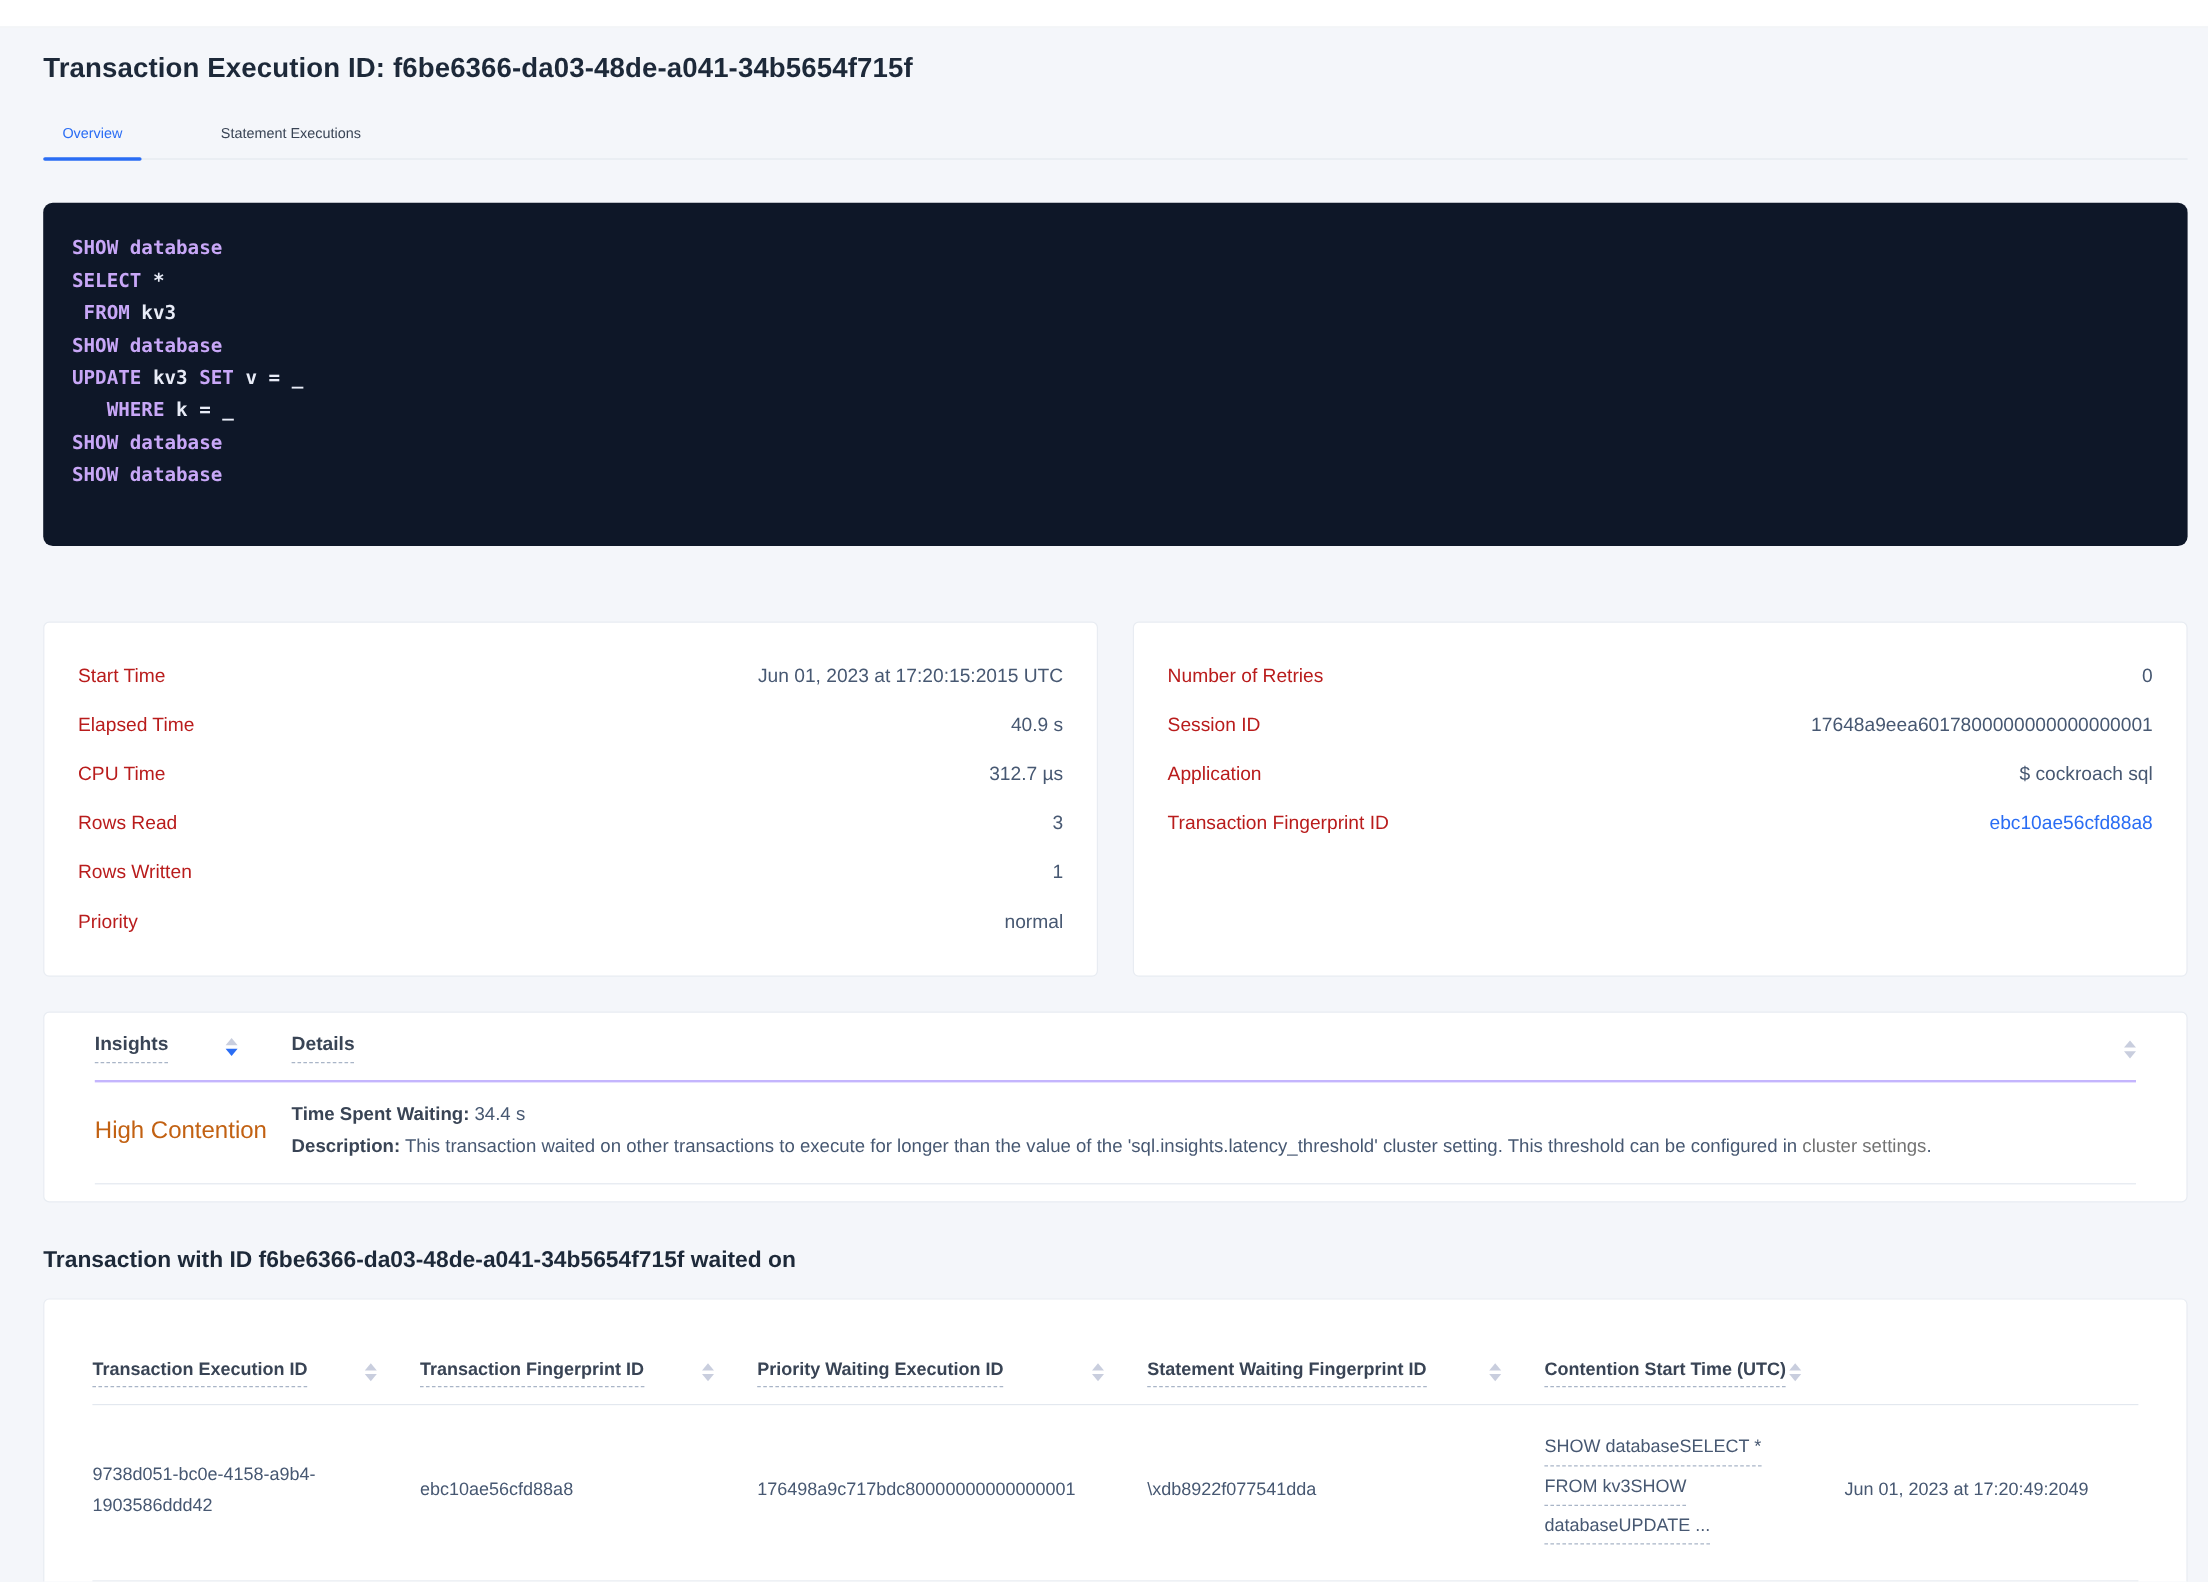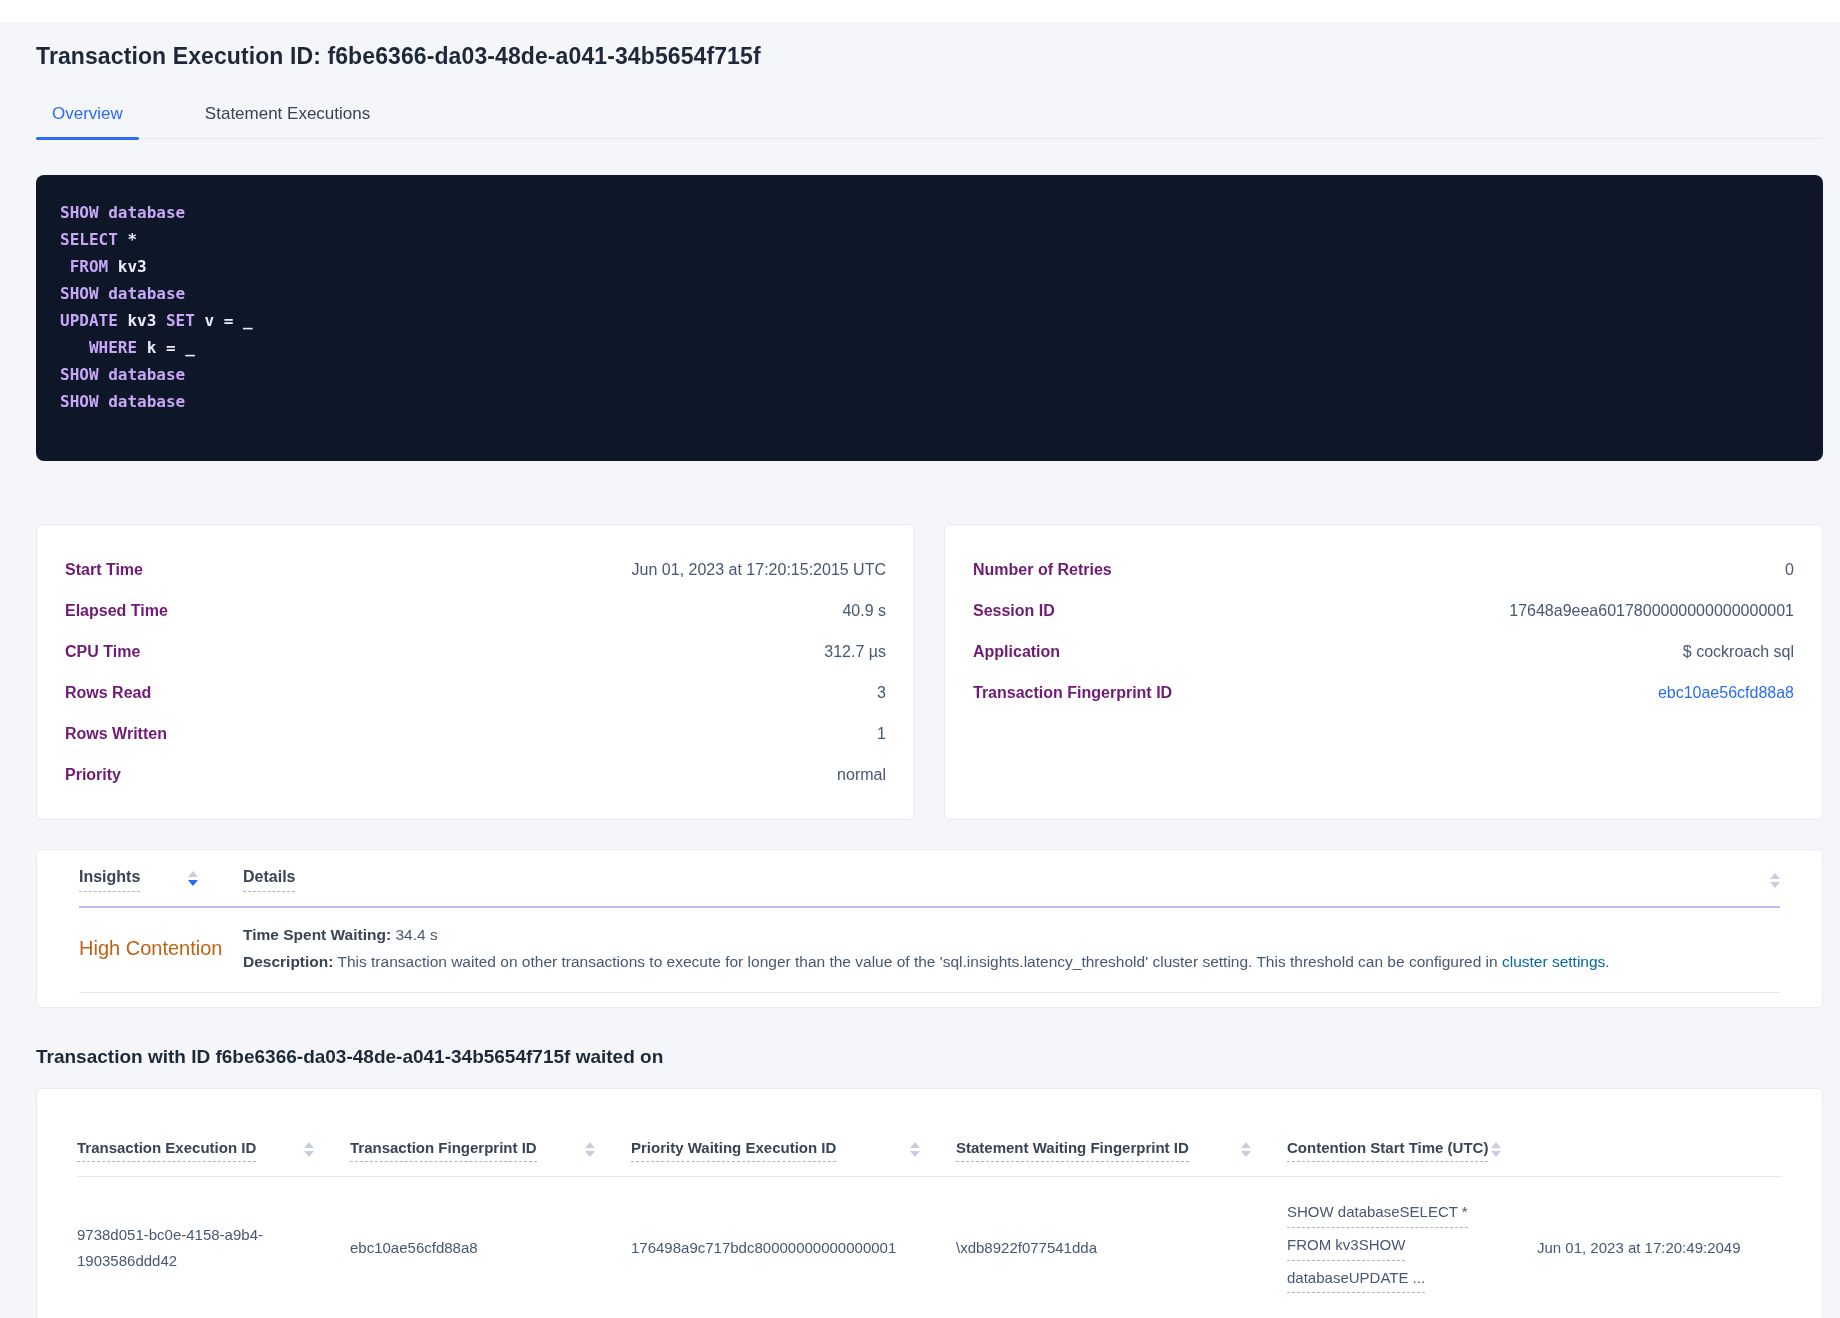--- a/index.html
+++ b/index.html
@@ -12,21 +12,21 @@
   }
   .top-strip{height:22px;background:#ffffff;border-bottom:1px solid #edf0f4;}
   .page{padding:14px 17px 0 36px;box-sizing:border-box;}
   .title{
     font-size:23px;font-weight:700;color:#1d2939;
     margin:6px 0 24px 0;letter-spacing:.1px;
   }
   
   .tabs{display:flex;gap:50px;border-bottom:1px solid #e3e8ef;}
   .tab{
-    font-size:17px;color:#394455;padding:10px 16px 14px 16px;
+    font-size:12px;color:#394455;padding:10px 16px 14px 16px;
     cursor:pointer;position:relative;
   }
   .tab.active{color:#2a6df4;}
   .tab.active:after{
     content:"";position:absolute;left:0;right:0;bottom:-2px;height:3px;
     background:#2a6df4;border-radius:2px;
   }
   
   .code{
     margin:36px 0 0 0;background:#0e1728;border-radius:8px;
@@ -34,21 +34,21 @@
     font-family:"DejaVu Sans Mono",monospace;font-size:16px;font-weight:600;
   }
   .code-line{white-space:pre;line-height:27px;color:#e8ecf7;}
   .code-line .kw{color:#c8a7f7;}
   .code-line .pl{color:#e8ecf7;}
   
   .card{background:#ffffff;border:1px solid #e8ecf2;border-radius:5px;box-sizing:border-box;}
   .cards{display:flex;gap:29px;margin-top:63px;align-items:stretch;}
   .stat-card{flex:1;padding:24px 28px;}
   .stat-row{display:flex;justify-content:space-between;align-items:center;height:41px;font-size:16px;}
-  .stat-label{font-weight:700;color:#701a75;}
+  .stat-label{font-weight:400;color:#b91c1c;}
   .stat-value{color:#475872;}
   .stat-value.link{color:#2a6df4;cursor:pointer;}
   
   .insights-card{margin-top:29px;padding:0 42px 14px 42px;}
   .ins-header{
     display:grid;grid-template-columns:164px 1fr;align-items:flex-start;
     padding:18px 0 14px 0;border-bottom:2px solid #c4b5fd;position:relative;
   }
   .th{display:flex;align-items:flex-start;}
   .th-label{
@@ -63,21 +63,21 @@
   .ins-header .th .sort{margin-left:48px;}
   .hdr-right-sort{position:absolute;right:0;top:20px;}
   .ins-row{
     display:grid;grid-template-columns:164px 1fr;align-items:center;
     padding:18px 0 21px 0;border-bottom:1px solid #e3e8ef;
   }
   .ins-name{color:#c26112;font-size:20px;}
   .ins-details{font-size:15.5px;color:#475872;}
   .ins-details b{color:#394455;}
   .ins-line1{margin-bottom:9px;}
-  .text-link{color:#0369a1;text-decoration:none;cursor:pointer;}
+  .text-link{color:#737373;text-decoration:none;cursor:pointer;}
   
   .subheading{font-size:19px;font-weight:700;color:#1d2939;margin:38px 0 20px 0;}
   .table-card{padding:0 40px 36px 40px;}
   .tbl-header{
     display:grid;grid-template-columns:273px 281px 325px 331px 250px minmax(0,1fr);
     padding:26px 0 14px 0;border-bottom:1px solid #e3e8ef;
   }
   .tbl-header .th{padding-right:36px;justify-content:space-between;margin-top:24px;}
   .tbl-header .th-label{font-size:15px;}
   .tbl-row{

